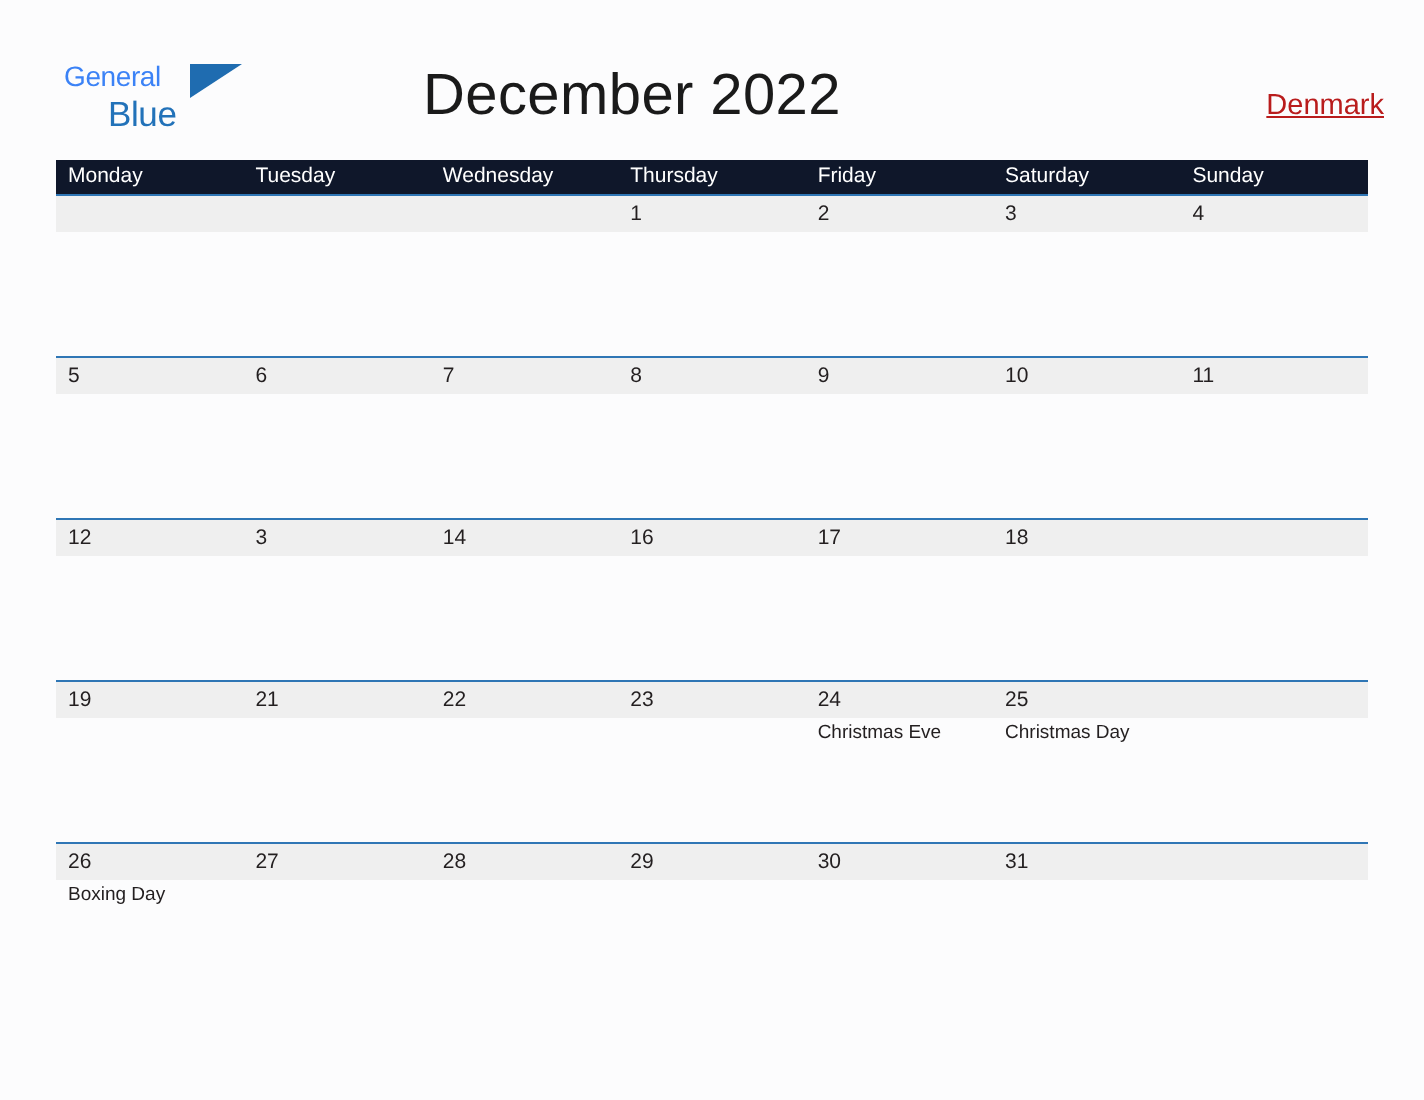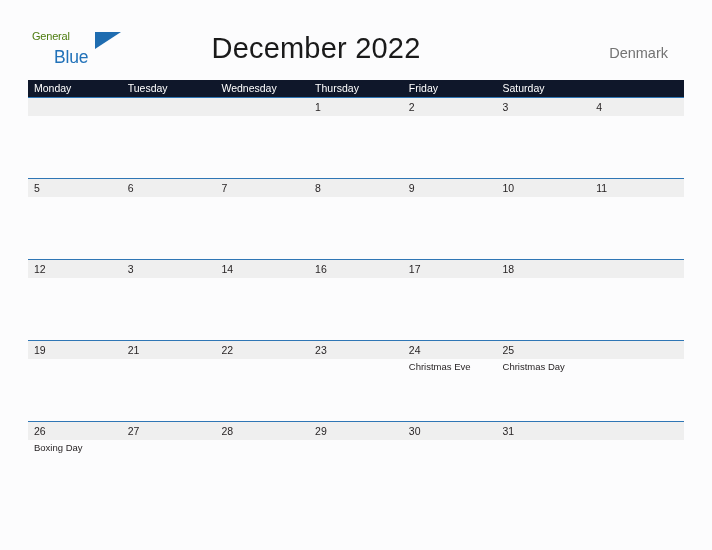--- a/index.html
+++ b/index.html
@@ -33,23 +33,23 @@
     position: absolute;
     left: 32px;
     top: 31px;
     width: 96px;
     height: 40px;
   }
   .logo-general {
     position: absolute;
     left: 0;
     top: 0;
-    font-size: 11px;
+    font-size: 14px;
     letter-spacing: -0.2px;
-    color: #4d7c0f;
+    color: #3b82f6;
     line-height: 1;
   }
   .logo-blue {
     position: absolute;
     left: 22px;
     top: 18px;
     font-size: 17.5px;
     letter-spacing: -0.2px;
     color: #2272b9;
     line-height: 1;
@@ -72,25 +72,26 @@
     text-align: center;
     font-size: 29px;
     font-weight: normal;
     color: #1a1a1a;
     line-height: 34px;
     letter-spacing: 0.2px;
   }
 
   .country {
     position: absolute;
-    right: 44px;
+    right: 20px;
     top: 44px;
     font-size: 14.5px;
-    color: #737373;
+    color: #b91c1c;
     line-height: 18px;
+    text-decoration: underline;
   }
 
   
   .calendar {
     position: absolute;
     left: 28px;
     top: 80px;
     width: 656px;
   }
 
@@ -181,20 +182,21 @@
 
   <div class="calendar">
 
     <div class="weekday-row">
       <div class="weekday-cell">Monday</div>
       <div class="weekday-cell">Tuesday</div>
       <div class="weekday-cell">Wednesday</div>
       <div class="weekday-cell">Thursday</div>
       <div class="weekday-cell">Friday</div>
       <div class="weekday-cell">Saturday</div>
+      <div class="weekday-cell">Sunday</div>
     </div>
 
     <div class="week-row">
       <div class="week-band"></div>
       <div class="week-cells">
         <div class="day-cell empty">
           <span class="day-num"></span>
           <span class="day-event"></span>
         </div>
         <div class="day-cell empty">

